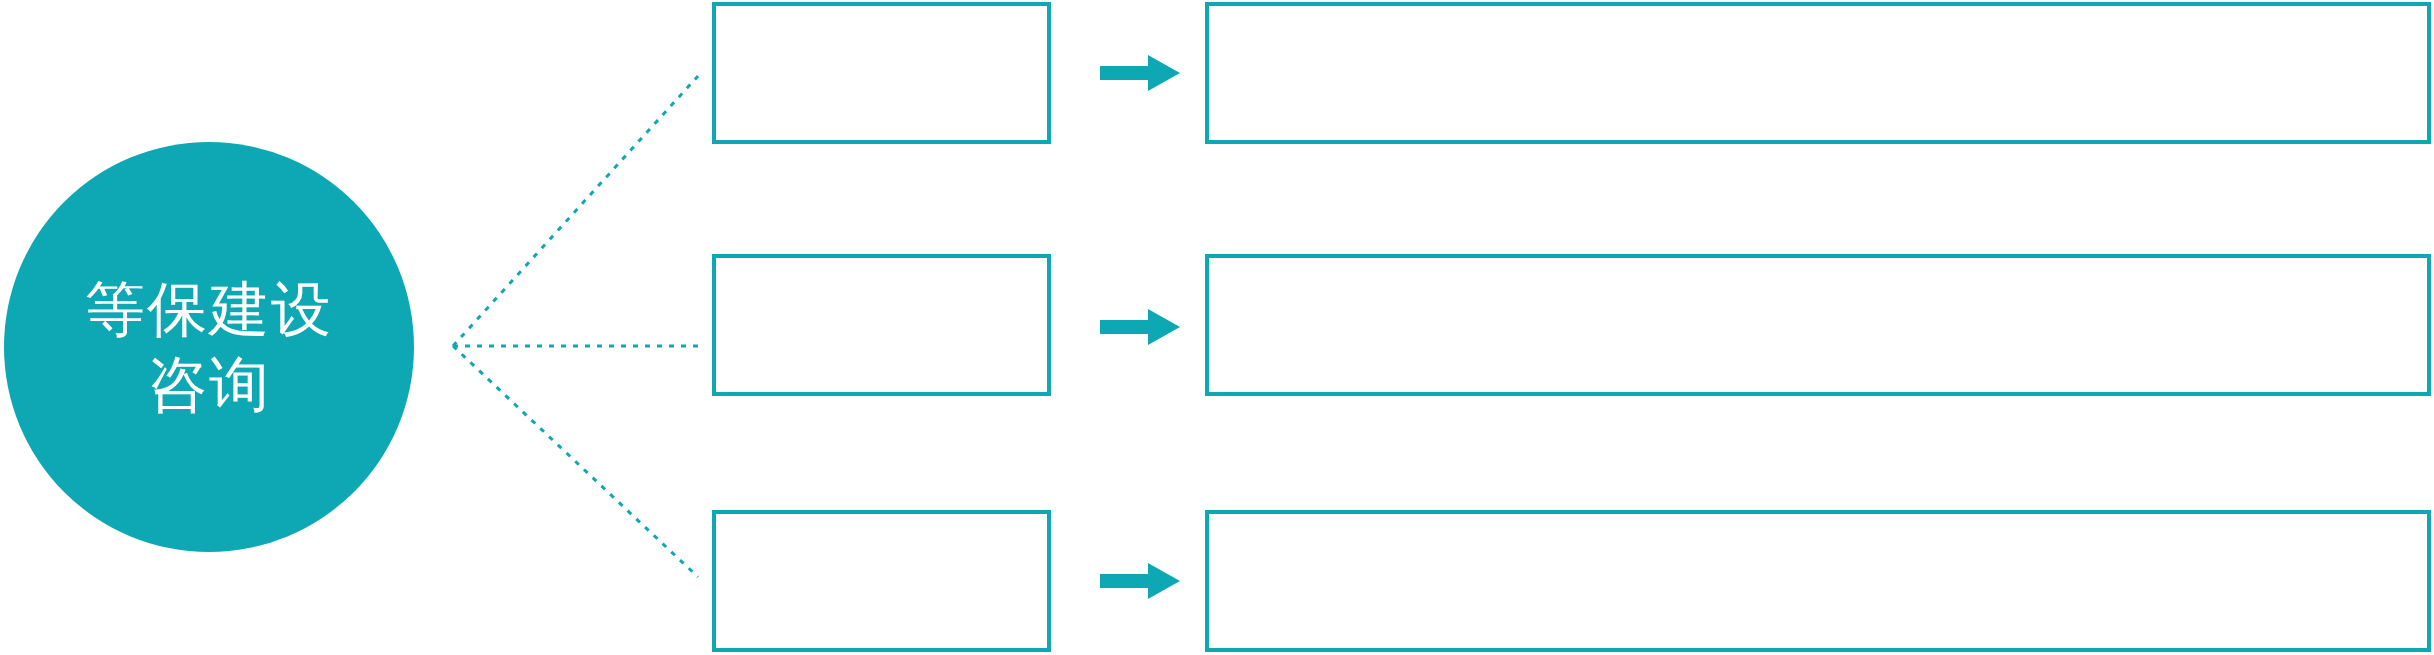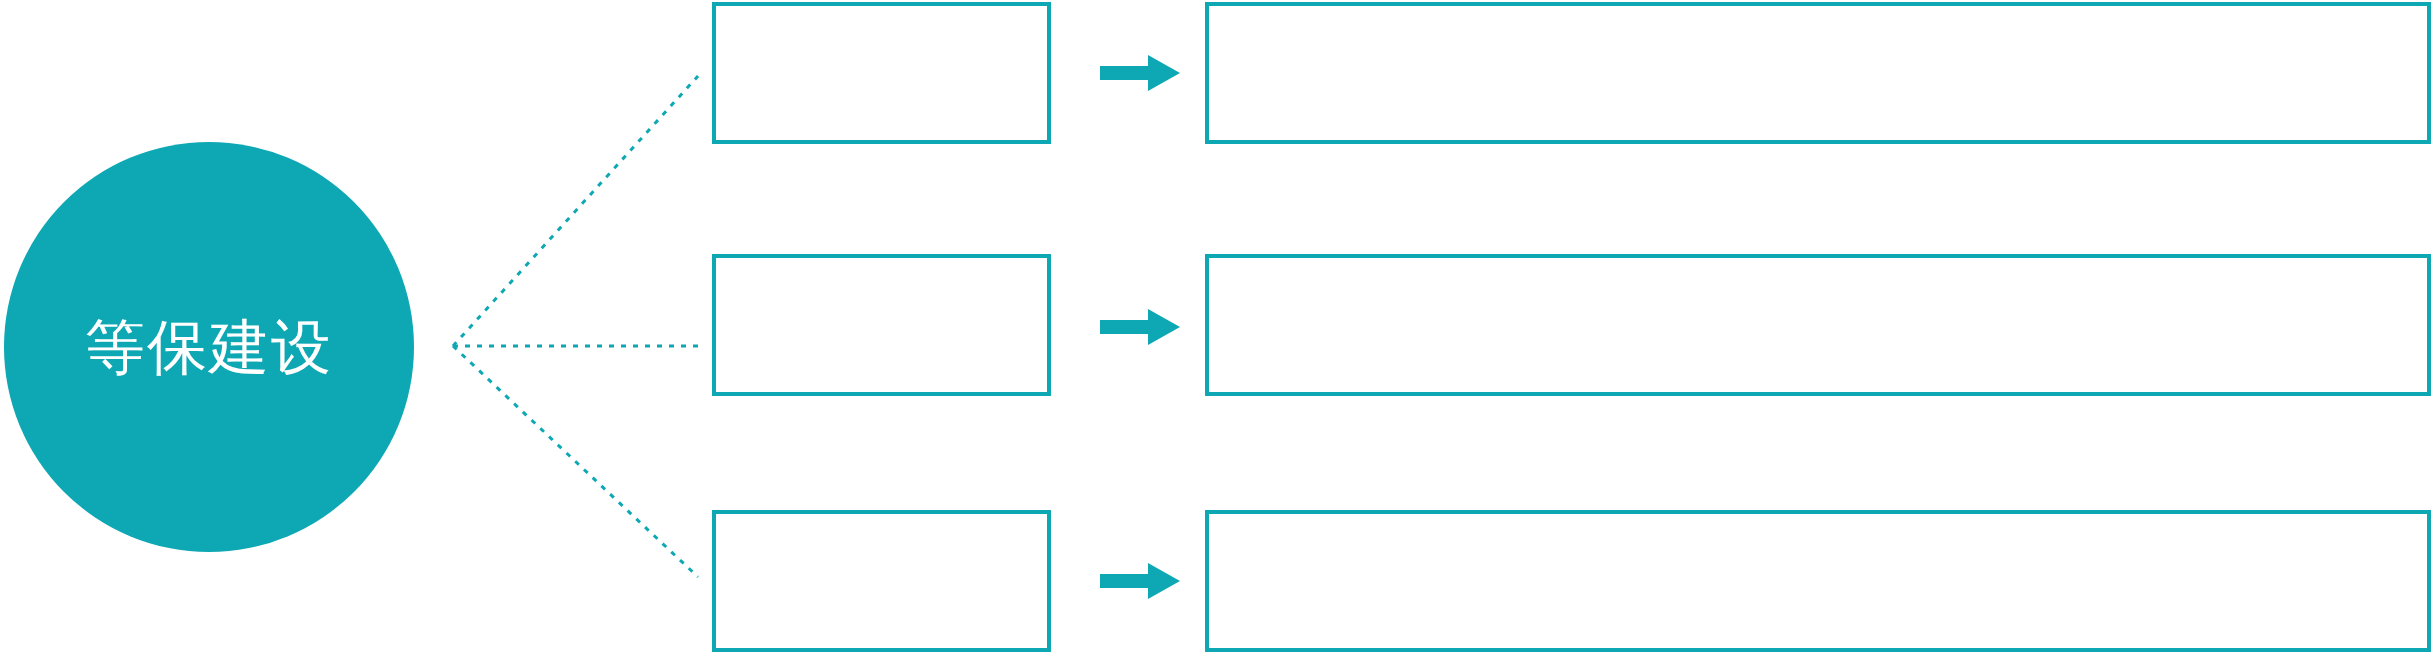--- a/index.html
+++ b/index.html
@@ -60,20 +60,21 @@
 <div class="canvas">
 
   <svg class="connector-svg" width="2434" height="655" aria-hidden="true">
     <line class="connector" x1="453" y1="346" x2="698" y2="76"></line>
     <line class="connector" x1="453" y1="346" x2="700" y2="346"></line>
     <line class="connector" x1="453" y1="346" x2="698" y2="577"></line>
   </svg>
 
   <div class="topic-circle">
     <div class="topic-line">等保建设</div>
+    <div class="topic-line">咨询</div>
   </div>
 
   <div class="small-box row1">
     <span></span>
   </div>
   <svg class="arrow-icon arrow-row1" viewBox="0 0 80 36" aria-hidden="true">
     <polygon points="0,11 48,11 48,0 80,18 48,36 48,25 0,25"></polygon>
   </svg>
   <div class="large-box row1">
     <span></span>

